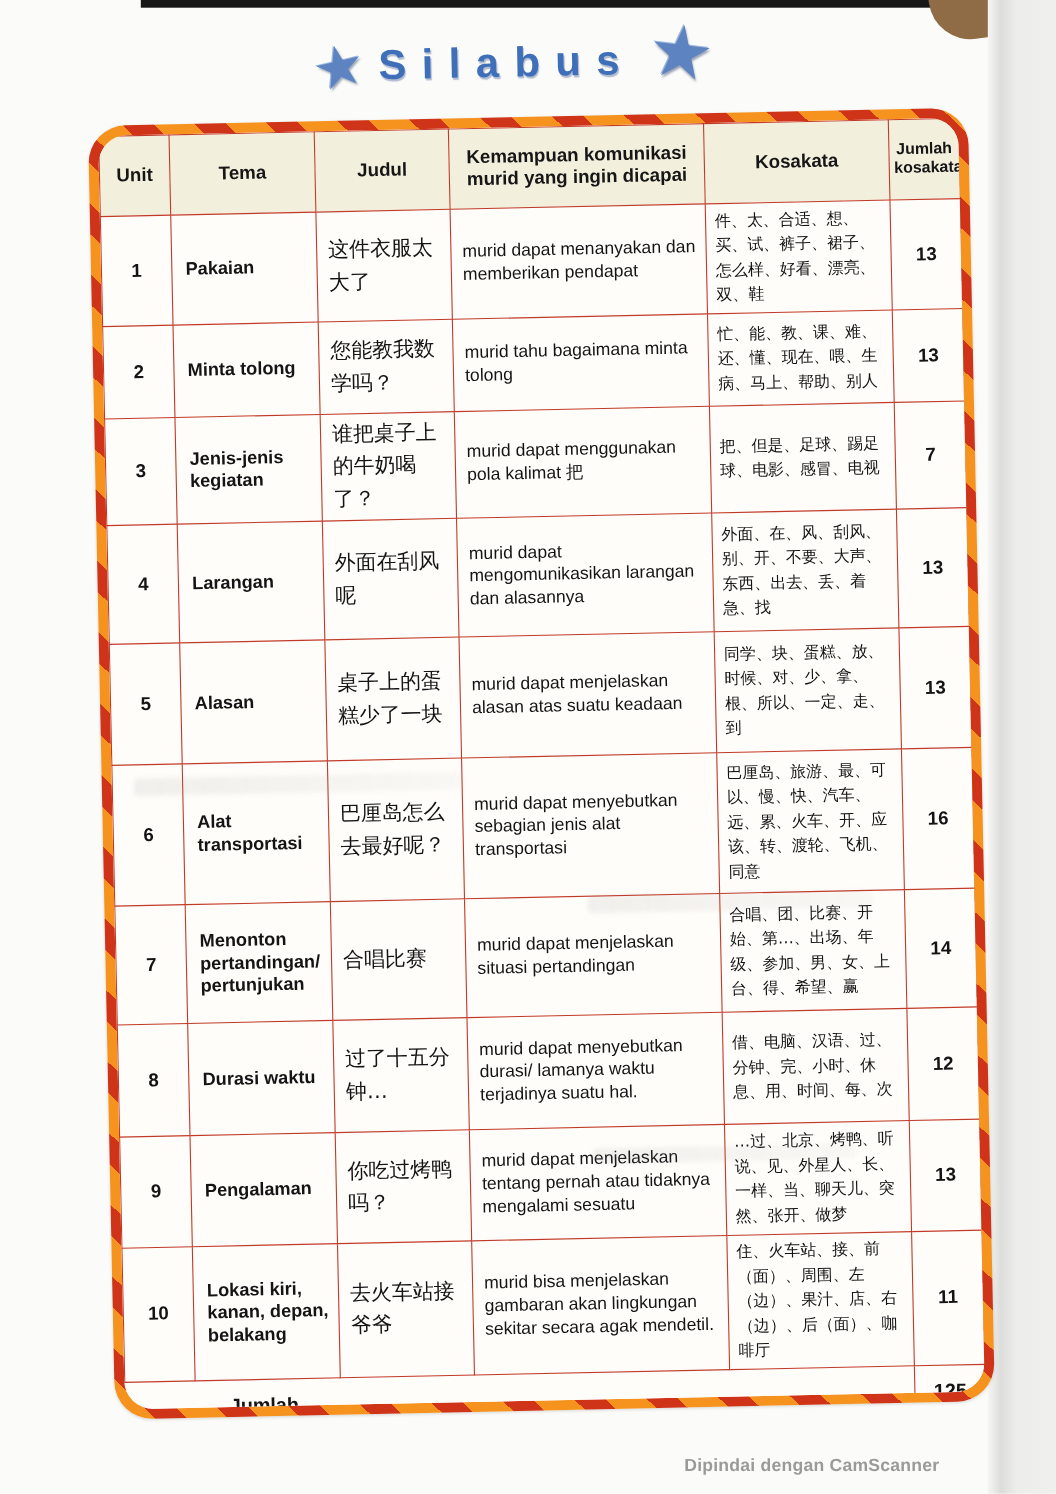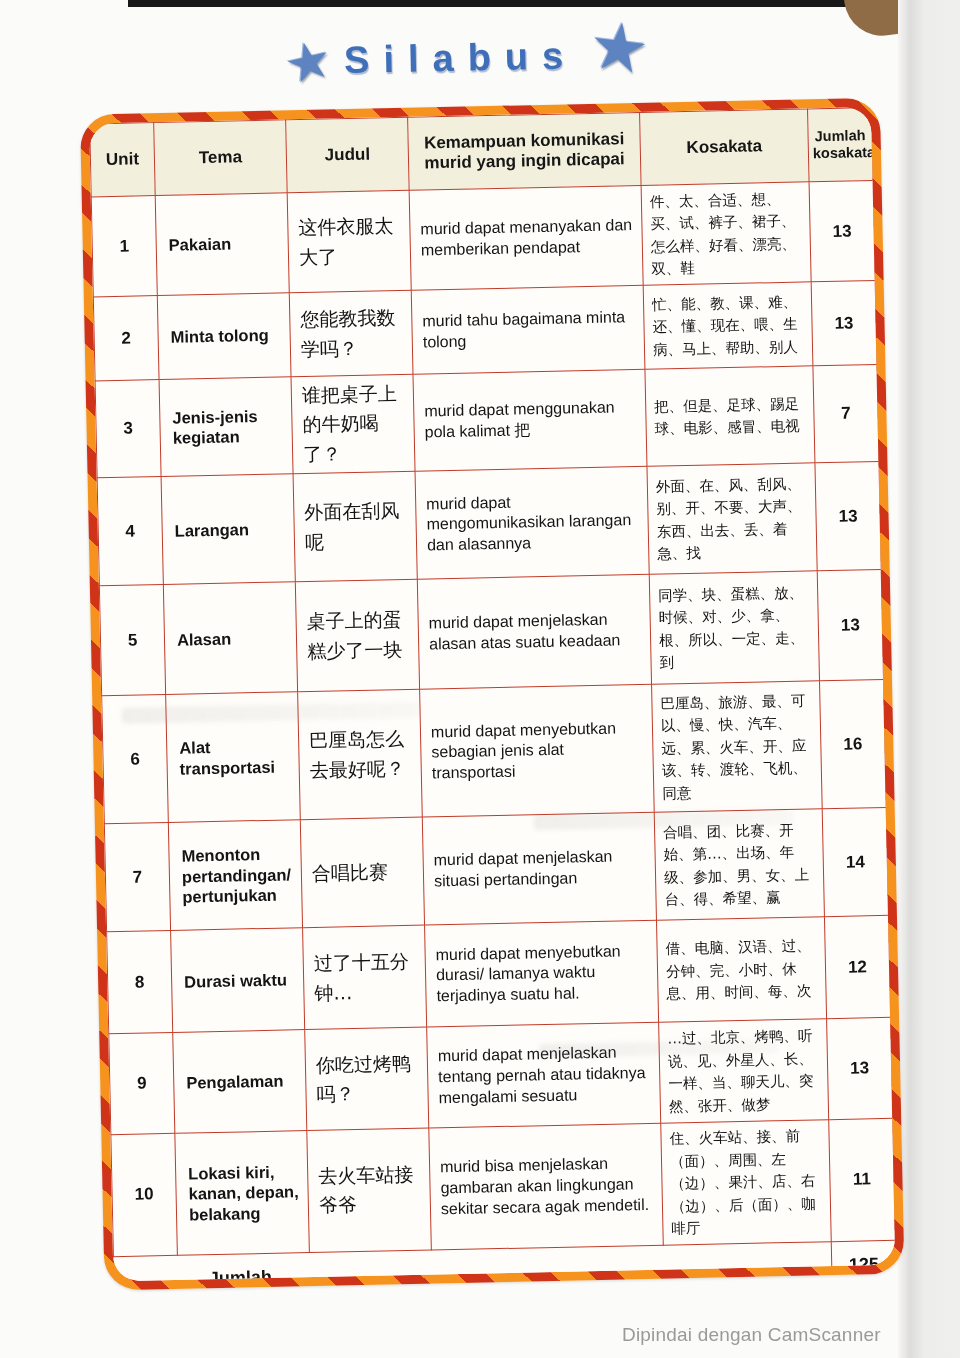--- a/index.html
+++ b/index.html
@@ -56,21 +56,21 @@
   .jumlah-cell{text-align:center;font-weight:bold;font-size:17px;}
   tfoot td{border-bottom:none;}
   .footer-label{font-weight:bold;font-size:18px;padding-left:95px;height:40px;border-left:none;}
   .footer-total{text-align:center;font-weight:bold;font-size:18px;border-right:none;}
 
   
   .bleed{position:absolute;background:linear-gradient(90deg,rgba(120,120,120,.10),rgba(120,120,120,.04));
     filter:blur(2px);border-radius:4px;pointer-events:none;}
 
   .watermark{
-    position:absolute;left:622px;top:1324px;color:#9a9a9a;font-size:19px;letter-spacing:.2px;
+    position:absolute;left:622px;top:1324px;color:#9a9a9a;font-size:16px;letter-spacing:.2px;font-weight:bold;
   }
 </style>
 </head>
 <body>
 
 <div class="scan-top-bar"></div>
 <div class="desk-corner"></div>
 <div class="page-edge"></div>
 
 <div class="tilt">

